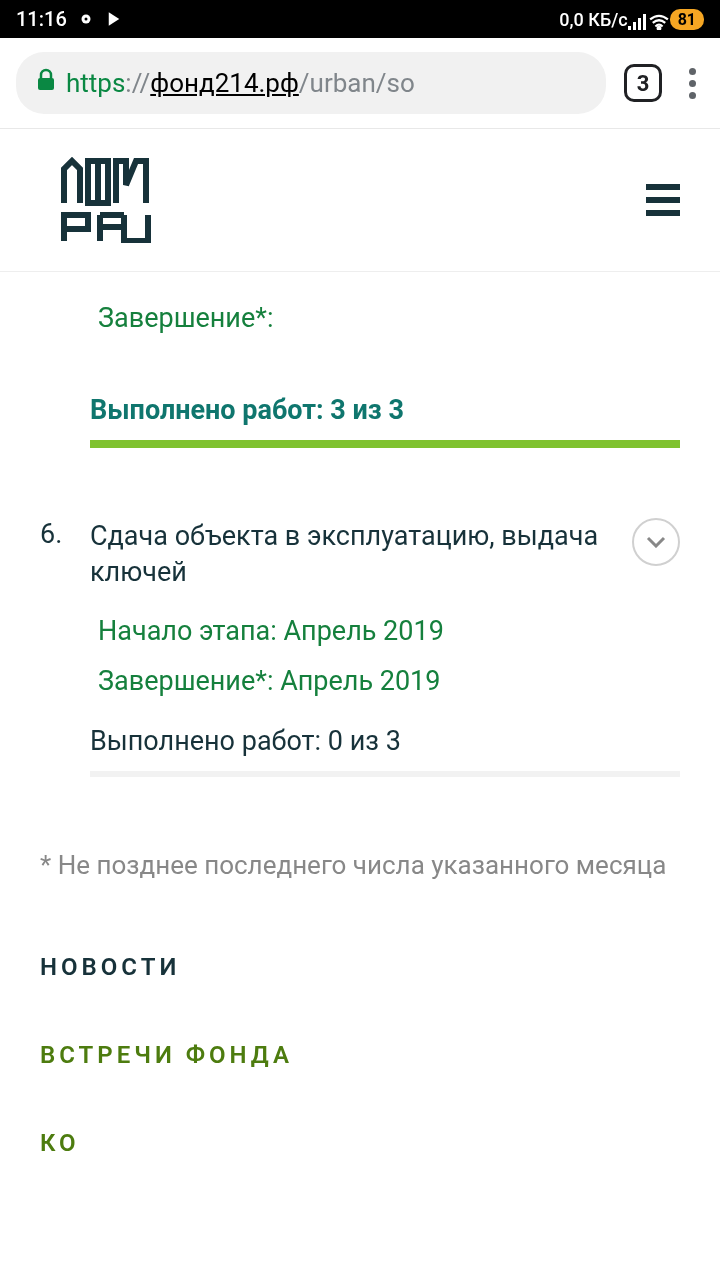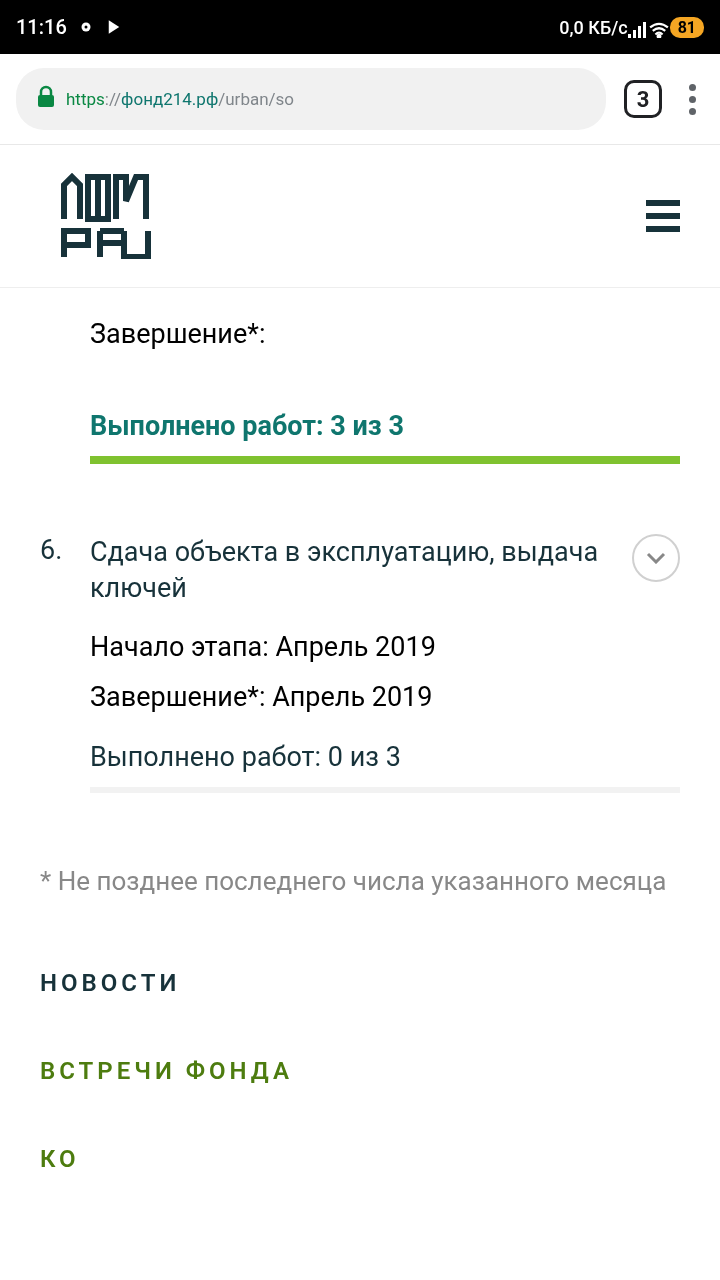--- a/index.html
+++ b/index.html
@@ -8,21 +8,21 @@
       background: #fff;
       width: 720px;
       height: 1280px;
       overflow: hidden;
     }
 
     
     .status-bar {
       background: #000;
       color: #fff;
-      height: 54px;
+      height: 38px;
       display: flex;
       align-items: center;
       justify-content: space-between;
       padding: 0 16px;
       font-size: 20px;
       font-weight: 500;
     }
     .status-left { display: flex; align-items: center; gap: 10px; }
     .status-right { display: flex; align-items: flex-end; gap: 0; }
     .battery {
@@ -45,27 +45,27 @@
       border-bottom: 1px solid #e8e8e8;
     }
     .url-bar {
       flex: 1;
       background: #f1f1f1;
       border-radius: 28px;
       height: 62px;
       display: flex;
       align-items: center;
       padding: 0 20px;
-      font-size: 17px;
+      font-size: 26px;
       overflow: hidden;
       white-space: nowrap;
     }
     .lock-icon { color: #0a8843; margin-right: 10px; flex-shrink: 0; }
     .url-scheme { color: #0a8843; }
-    .url-host { color: #0f766e; }
+    .url-host { color: #000000; text-decoration: underline; }
     .url-path { color: #80868b; }
     .tab-count {
       width: 38px;
       height: 38px;
       border: 3px solid #202124;
       border-radius: 10px;
       display: flex;
       align-items: center;
       justify-content: center;
       font-weight: 700;
@@ -122,22 +122,23 @@
     .stage-title {
       font-size: 27px;
       color: #17323a;
       line-height: 1.35;
       padding-right: 70px;
       margin-bottom: 24px;
       margin-top: 28px;
     }
     .stage-row {
       font-size: 27px;
-      color: #000000;
+      color: #15803d;
       margin-bottom: 18px;
+      margin-left: 8px;
     }
     .works-done {
       font-size: 27px;
       margin-top: 28px;
       margin-bottom: 14px;
     }
     .works-done.green { color: #0f766e; font-weight: bold; }
     .works-done.gray { color: #17323a; }
     .progress {
       height: 8px;

